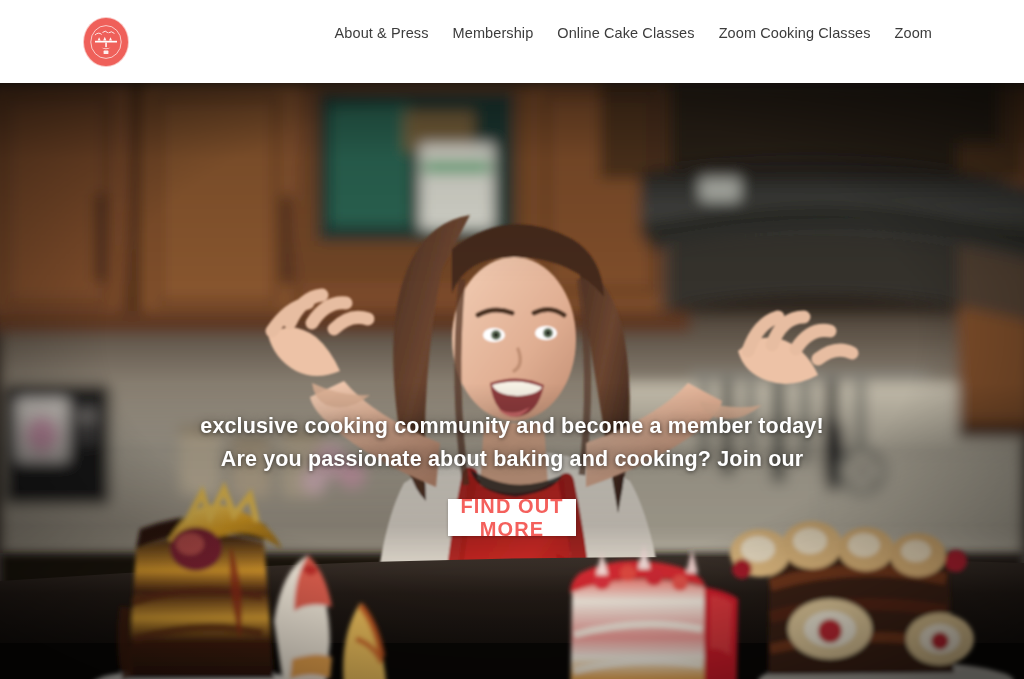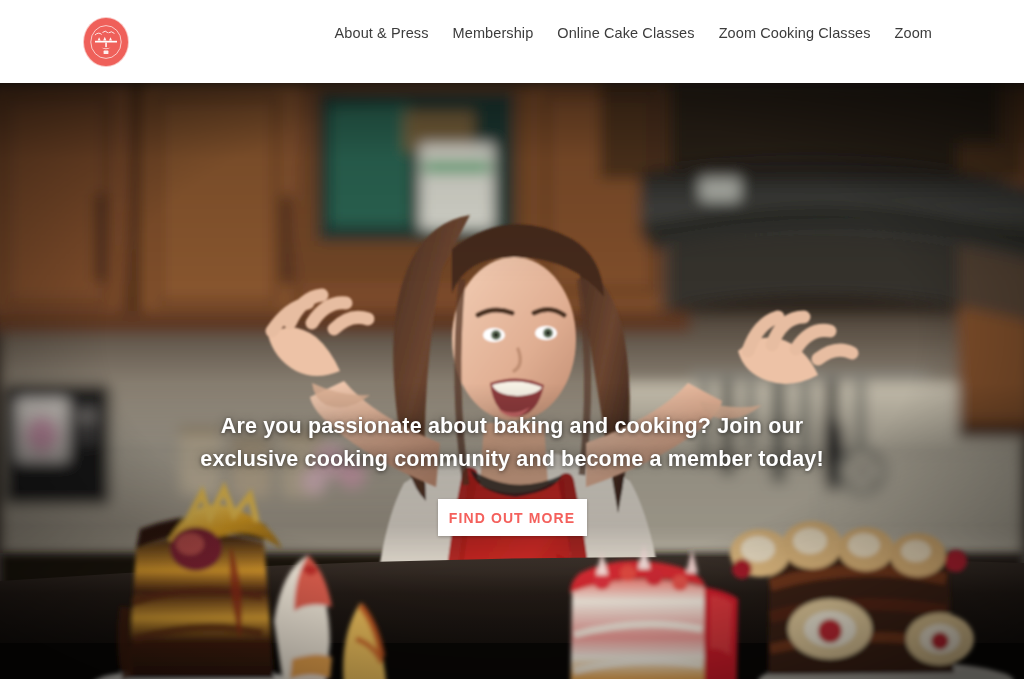--- a/index.html
+++ b/index.html
@@ -89,24 +89,24 @@
   }
   .hero-headline .line{ display:block; white-space:nowrap; }
 
   .cta-wrap{
     position:absolute; left:0; right:0; top:416px;
     display:flex; justify-content:center;
     pointer-events:auto;
   }
   .cta-button{
     display:inline-flex; align-items:center; justify-content:center;
-    width:149px; height:37px;
+    width:128px; height:37px;
     background:#ffffff;
     color:#f4605c;
-    font-size:14px;
+    font-size:20px;
     font-weight:bold;
     letter-spacing:1.1px;
     border:none;
     cursor:pointer;
     box-shadow:0 1px 3px rgba(0,0,0,.25);
     font-family:"Liberation Sans", sans-serif;
   }
 </style>
 </head>
 <body>
@@ -524,22 +524,22 @@
 
       <rect x="0" y="0" width="1024" height="596" fill="url(#vign)"></rect>
       <rect x="0" y="0" width="1024" height="200" fill="url(#darkTop)"></rect>
       <rect x="0" y="300" width="1024" height="190" fill="url(#textScrim)"></rect>
     </svg>
   </div>
 
   <div class="hero-content">
 
     <h1 class="hero-headline">
+      <span class="line">exclusive cooking community and become a member today!</span>
       <span class="line">Are you passionate about baking and cooking? Join our</span>
-      <span class="line">exclusive cooking community and become a member today!</span>
     </h1>
 
     <div class="cta-wrap">
       <button class="cta-button" type="button">FIND OUT MORE</button>
     </div>
 
   </div>
 
 </section>
 

